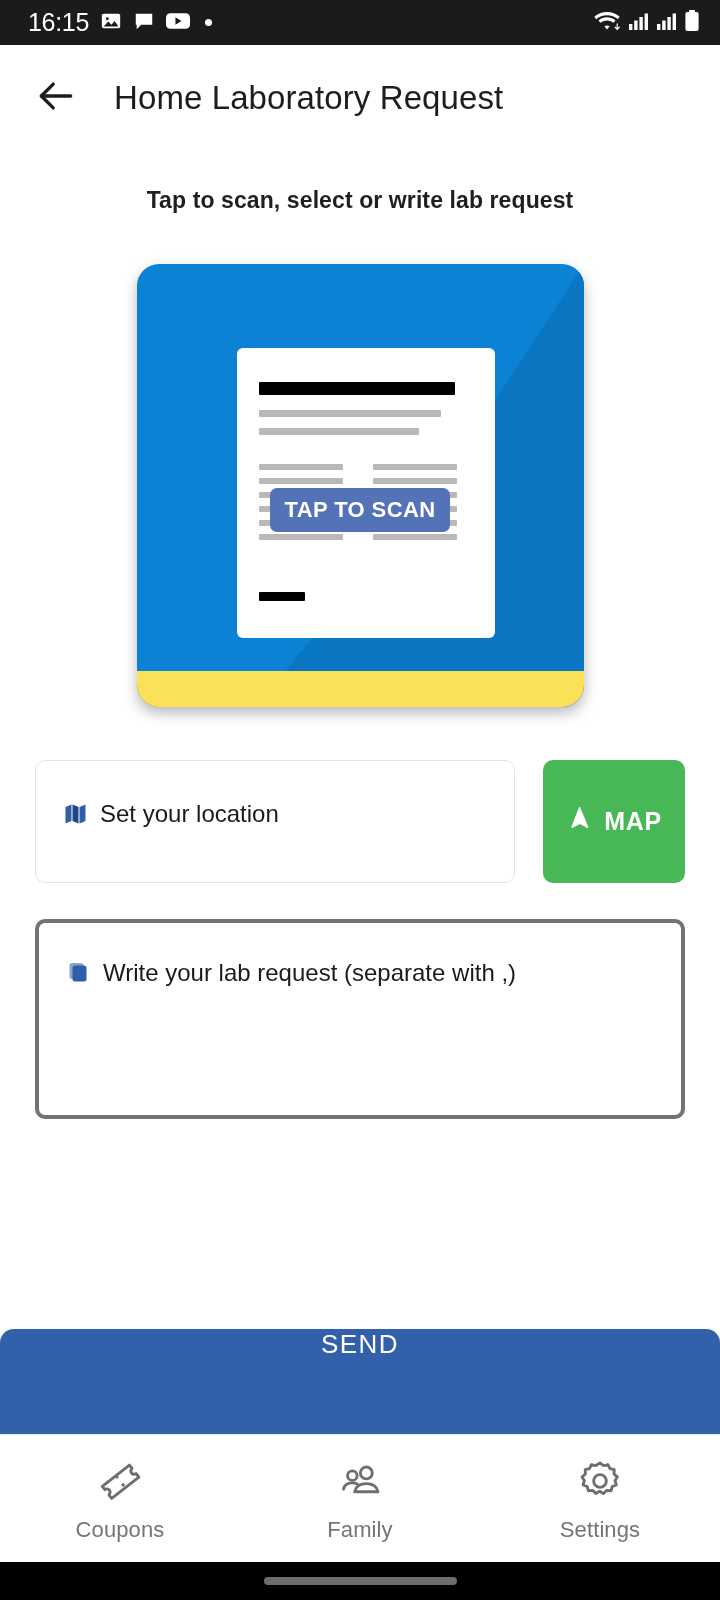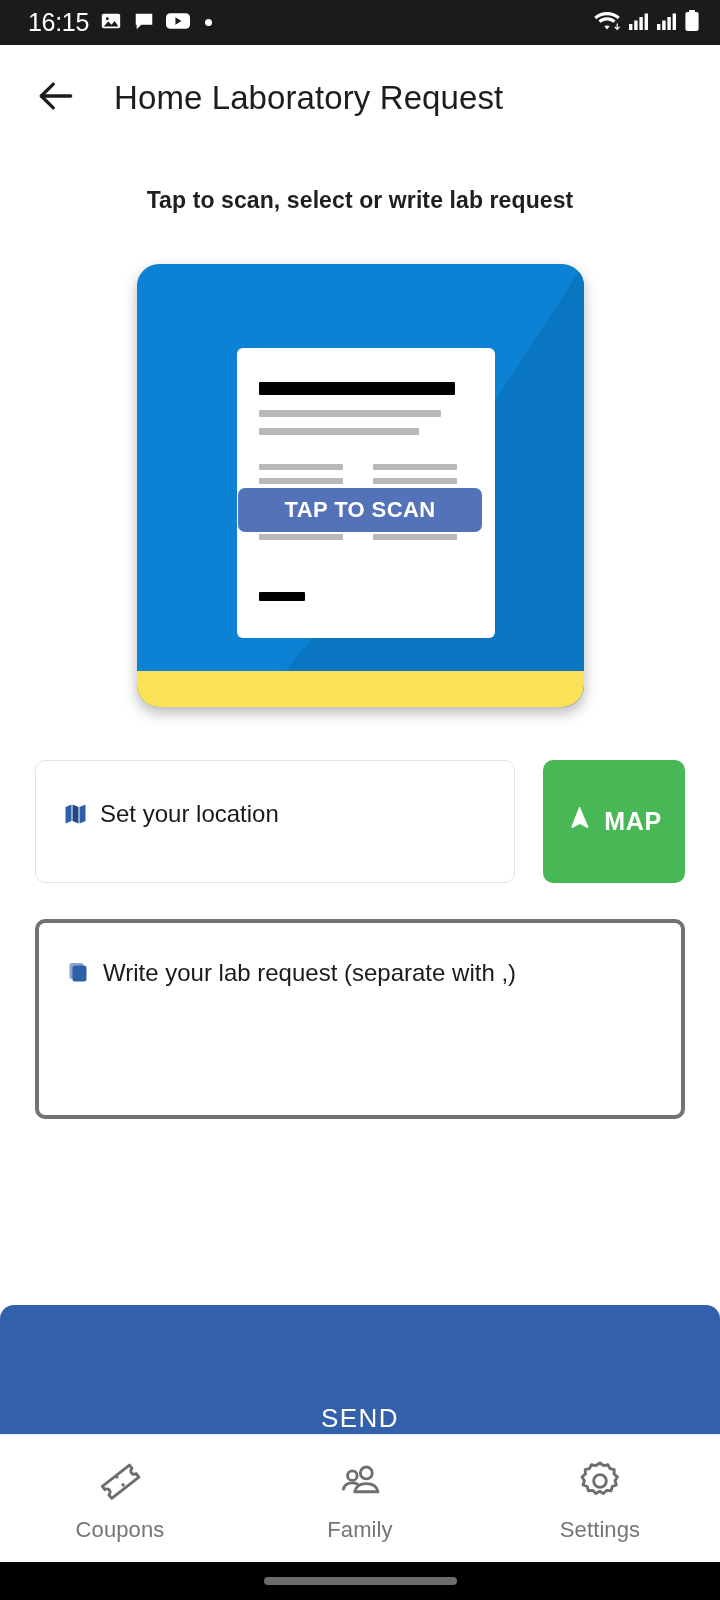--- a/index.html
+++ b/index.html
@@ -136,21 +136,21 @@
     background: #b8b8b8;
     border-radius: 1px;
   }
   .doc-line.dark { background: #000000; }
 
   .tap-banner {
     position: absolute;
     left: 50%;
     transform: translateX(-50%);
     top: 224px;
-    width: 244px;
+    width: 180px;
     height: 44px;
     background: #5472b8;
     border-radius: 7px;
     display: flex;
     align-items: center;
     justify-content: center;
     color: #ffffff;
     font-size: 22px;
     font-weight: bold;
     letter-spacing: 0.4px;
@@ -215,25 +215,25 @@
     gap: 12px;
     cursor: text;
   }
 
   
   .send-btn {
     position: absolute;
     left: 0;
     right: 0;
     bottom: 0;
-    height: 129px;
+    height: 105px;
     background: #3360ab;
     border-radius: 14px 14px 0 0;
     display: flex;
-    align-items: flex-end;
+    align-items: flex-start;
     justify-content: center;
     cursor: pointer;
   }
   .send-label {
     color: #ffffff;
     font-size: 26px;
     font-weight: 500;
     letter-spacing: 1.4px;
   }
 

